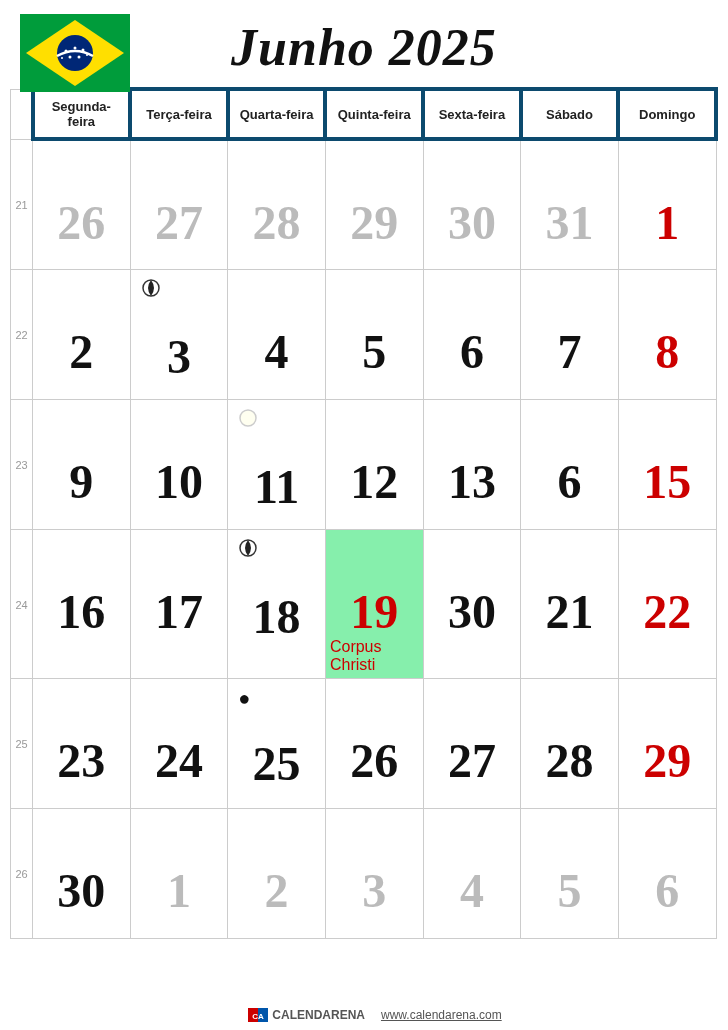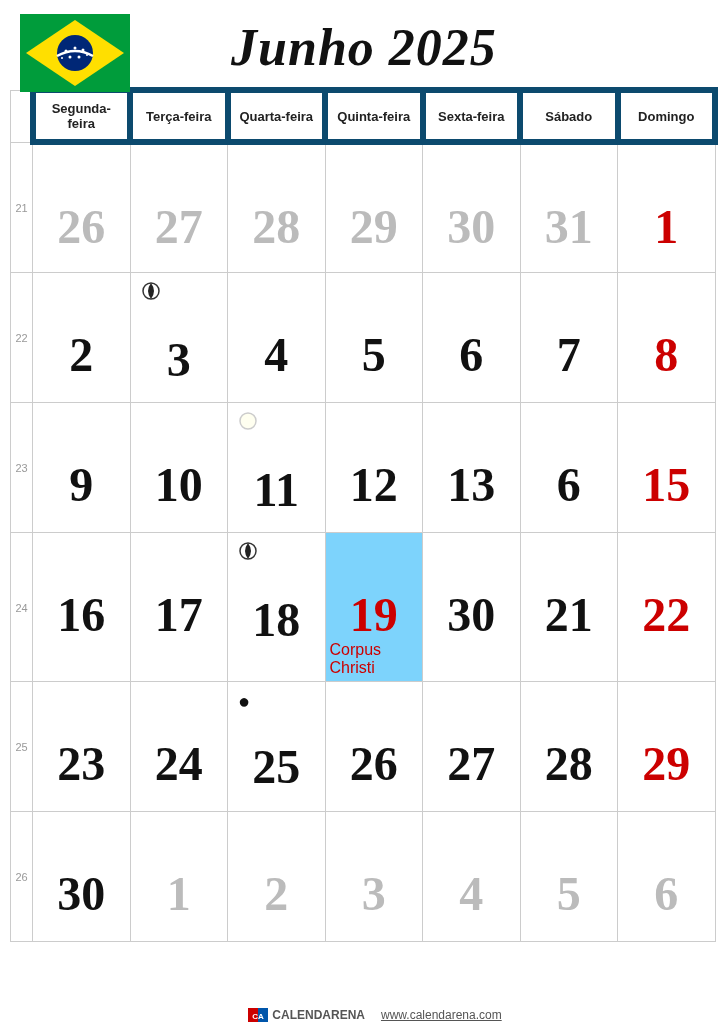--- a/index.html
+++ b/index.html
@@ -36,21 +36,21 @@
     .calendar-wrapper {
       flex: 1;
       padding: 0 10px;
     }
     table {
       width: 100%;
       border-collapse: collapse;
       table-layout: fixed;
     }
     th {
-      border: 6px solid #0c4a6e;
+      border: 4px solid #0c4a6e;
       text-align: center;
       font-size: 13px;
       font-weight: bold;
       padding: 8px 4px;
       color: #222;
       background: #fff;
     }
     td {
       border: 1px solid #ccc;
       vertical-align: top;
@@ -93,21 +93,21 @@
     }
     .moon {
       font-size: 18px;
       display: block;
       text-align: left;
       margin-left: 6px;
       margin-top: 4px;
       color: #333;
     }
     .cell-holiday {
-      background: #7dd3fc;
+      background: #86efac;
     }
     .footer {
       display: flex;
       justify-content: center;
       align-items: center;
       gap: 16px;
       padding: 8px 0;
       font-size: 12px;
       color: #555;
     }

